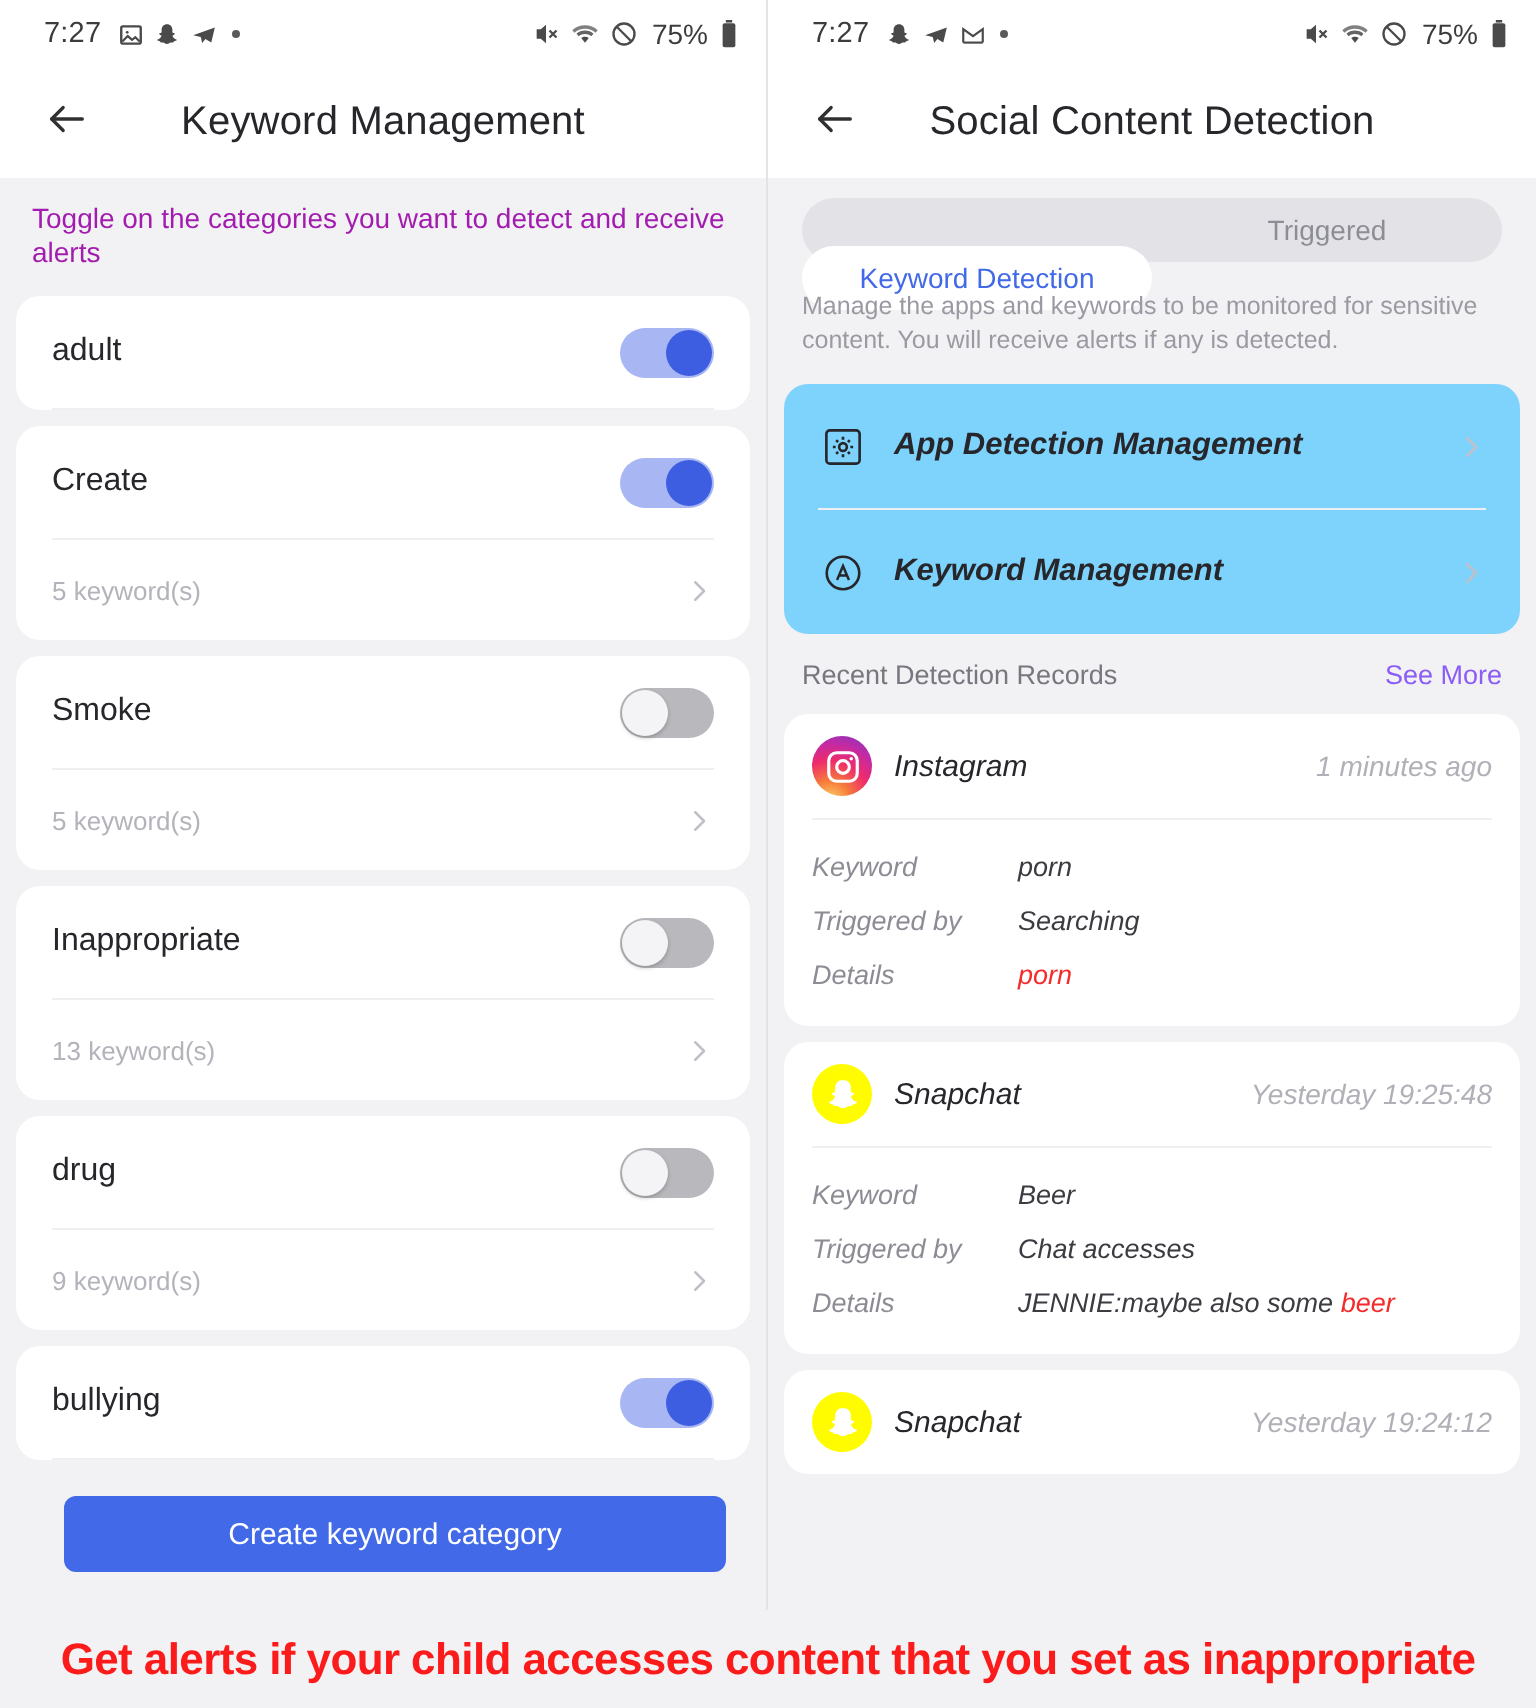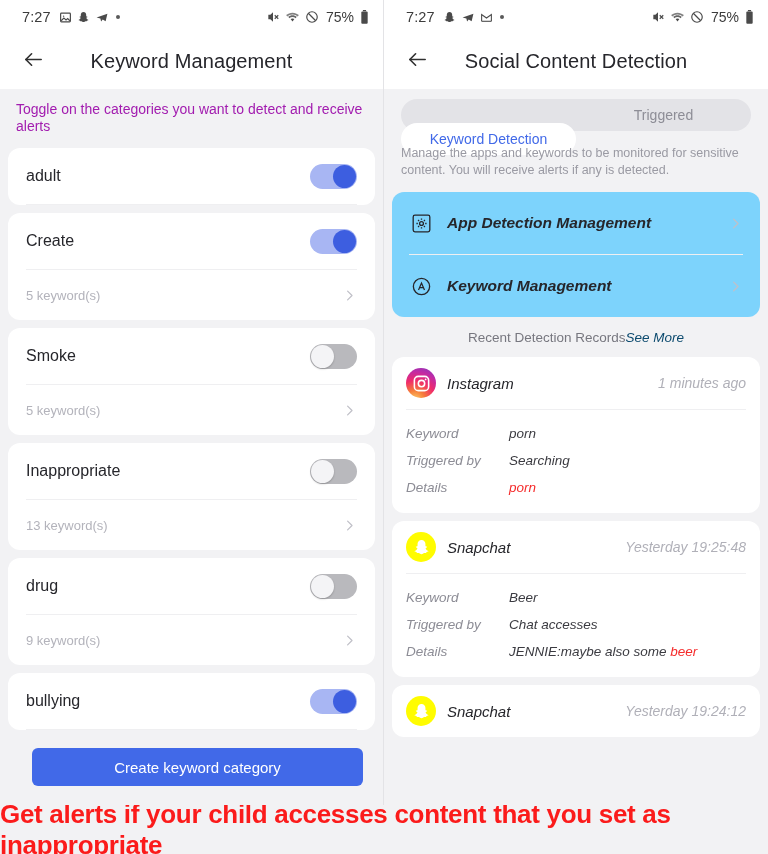--- a/index.html
+++ b/index.html
@@ -96,25 +96,25 @@
   }
   .menu-card { background: #7dd3fc; border-radius: 12px; margin: 0 8px; overflow: hidden; font-style: italic; }
   .menu-row {
     height: 62px; display: flex; align-items: center; padding: 0 17px; cursor: pointer;
   }
   .menu-ico { width: 24px; height: 24px; display: flex; align-items: center; justify-content: center; color: #26262b; flex: 0 0 auto; }
   .menu-label { flex: 1; font-size: 15.5px; color: #26262b; font-weight: bold; margin-left: 14px; }
   .menu-div { height: 1px; background: #efeff1; margin: 0 17px; }
 
   .rdr-head {
-    display: flex; align-items: center; justify-content: center;
+    display: flex; align-items: center; justify-content: space-between;
     padding: 13px 17px 12px 17px; background: #f2f2f4;
   }
   .rdr-title { font-size: 13.5px; color: #77777f; }
-  .rdr-more { font-size: 13.5px; color: #0c4a6e; cursor: pointer; font-style: italic; }
+  .rdr-more { font-size: 13.5px; color: #8b5cf6; cursor: pointer; }
 
   .rec-card { background: #ffffff; border-radius: 12px; margin: 0 8px 8px 8px; overflow: hidden; font-style: italic; }
   .rec-head { height: 52px; display: flex; align-items: center; padding: 0 14px; }
   .rec-app { font-size: 15px; color: #26262b; margin-left: 11px; flex: 1; }
   .rec-time { font-size: 14px; color: #b0b0b8; }
   .rec-div { height: 1px; background: #efeff1; margin: 0 14px; }
   .rec-body { padding: 10px 14px 12px 14px; }
   .rec-line { display: flex; align-items: flex-start; padding: 6px 0; }
   .rec-key { width: 103px; font-size: 13.5px; color: #8c8c95; flex: 0 0 auto; }
   .rec-val { font-size: 13.5px; color: #3b3b41; }
@@ -122,21 +122,21 @@
   .rec-val .hl { color: #f52b2b; }
 
   .app-ico { width: 30px; height: 30px; border-radius: 50%; flex: 0 0 auto; position: relative; }
   .ig { background: radial-gradient(circle at 30% 108%, #fdd36a 0%, #f67c3a 26%, #ef2b6b 52%, #c32aa3 74%, #7a39c6 100%); display: flex; align-items: center; justify-content: center; }
   .sc { background: #fffc00; display: flex; align-items: center; justify-content: center; }
 
   
   .banner {
     height: 49px; width: 768px; background: #f2f2f4;
     display: flex; align-items: center; justify-content: center;
-    color: #fb1b1b; font-size: 26px; font-weight: bold;
+    color: #fb1b1b; font-size: 22px; font-weight: bold;
     letter-spacing: -0.3px;
   }
 </style>
 </head>
 <body>
 
 <div class="root">
   <div class="panes">
 
     <div class="pane pane-left">

